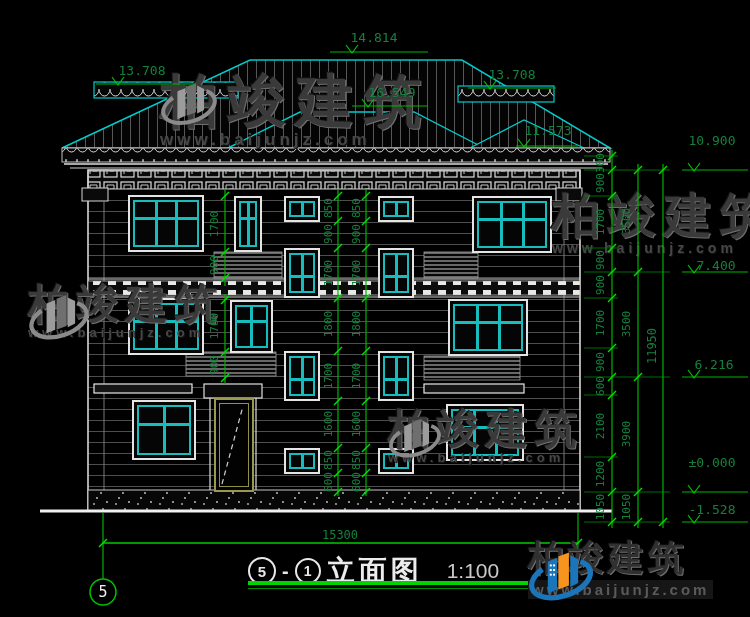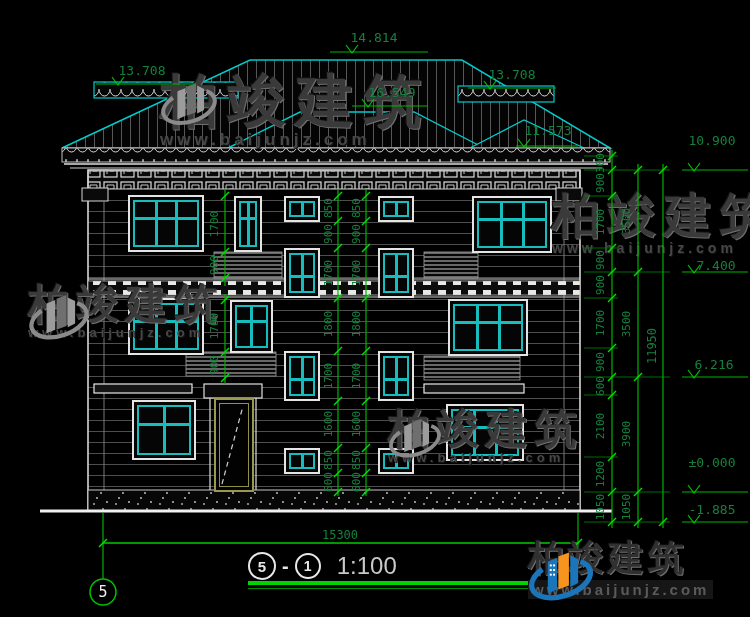--- a/index.html
+++ b/index.html
@@ -30,21 +30,21 @@
   .wm{position:absolute;display:flex;align-items:center;gap:10px;z-index:3;}
   .wmbrand{font-weight:bold;color:#3a3a3a;letter-spacing:10px;line-height:1;
            text-shadow:1px 1px 0 #6d6d6d,-1px -1px 0 #141414;white-space:nowrap;}
   .wmurl{font-weight:bold;color:#474747;letter-spacing:4px;white-space:nowrap;
          text-shadow:1px 1px 0 #151515;}
   
   .titlebar{position:absolute;left:248px;top:552px;display:flex;align-items:center;gap:6px;z-index:6;}
   .tcirc{display:inline-flex;align-items:center;justify-content:center;border:2px solid #e8e8e8;
          border-radius:50%;color:#e8e8e8;font-weight:bold;}
   .tname{color:#ececec;font-weight:bold;font-size:28px;letter-spacing:4px;}
-  .tscale{color:#c9c9c9;font-size:24px;margin-left:10px;}
+  .tscale{color:#c9c9c9;font-size:21px;margin-left:18px;}
   .uline1{position:absolute;left:248px;top:581px;width:342px;height:4px;background:#00d400;z-index:6;}
   .uline2{position:absolute;left:248px;top:588px;width:342px;height:1px;background:#009000;z-index:6;}
   
   .brlogo{position:absolute;left:528px;top:540px;display:flex;align-items:center;gap:8px;z-index:6;}
   .brbrand{font-weight:bold;font-size:36px;letter-spacing:4px;color:#303030;line-height:1;
            text-shadow:1px 1px 0 #6f6f6f,-1px -1px 0 #0c0c0c;white-space:nowrap;}
   .brurl{font-weight:bold;font-size:15px;color:#5a5a5a;letter-spacing:3px;margin-top:4px;
          background:#161616;padding:1px 4px;white-space:nowrap;}
 </style>
 </head>
@@ -401,21 +401,21 @@
   <span class="lbl lv" style="left:374px;top:37px">14.814</span>
   <span class="lbl lv" style="left:142px;top:70px">13.708</span>
   <span class="lbl lv" style="left:512px;top:74px">13.708</span>
   <span class="lbl lv" style="left:392px;top:92px">16.549</span>
   <span class="lbl lv" style="left:548px;top:130px">11.573</span>
 
   <span class="lbl lv" style="left:712px;top:140px">10.900</span>
   <span class="lbl lv" style="left:716px;top:265px">7.400</span>
   <span class="lbl lv" style="left:714px;top:364px">6.216</span>
   <span class="lbl lv" style="left:712px;top:462px">±0.000</span>
-  <span class="lbl lv" style="left:712px;top:509px">-1.885</span>
+  <span class="lbl lv" style="left:712px;top:509px">-1.528</span>
 
   <span class="lbl v" style="left:600px;top:163px">300</span>
   <span class="lbl v" style="left:600px;top:183px">900</span>
   <span class="lbl v" style="left:600px;top:222px">1700</span>
   <span class="lbl v" style="left:600px;top:260px">900</span>
   <span class="lbl v" style="left:600px;top:285px">900</span>
   <span class="lbl v" style="left:600px;top:323px">1700</span>
   <span class="lbl v" style="left:600px;top:362px">900</span>
   <span class="lbl v" style="left:600px;top:386px">600</span>
   <span class="lbl v" style="left:600px;top:426px">2100</span>
@@ -452,20 +452,21 @@
   <span class="lbl v" style="left:214px;top:365px">900</span>
 
   <span class="lbl" style="left:340px;top:535px;font-size:12px">15300</span>
 
   <span class="bub" style="left:103px;top:592px">5</span>
 
   <div class="titlebar">
     <span class="tcirc" style="width:24px;height:24px;font-size:15px">5</span>
     <span style="color:#e8e8e8;font-size:20px;font-weight:bold">-</span>
     <span class="tcirc" style="width:22px;height:22px;font-size:14px">1</span>
+    <span class="tname">立面图</span>
     <span class="tscale">1:100</span>
   </div>
   <div class="uline1"></div>
   <div class="uline2"></div>
 
   <div class="brlogo">
     <svg width="66" height="70" viewBox="0 0 100 100">
       <ellipse cx="50" cy="56" rx="46" ry="26" transform="rotate(-18 50 56)" fill="none" stroke="#1b75bb" stroke-width="8" stroke-dasharray="150 60"></ellipse>
       <path d="M30,30 L44,24 L44,72 L30,78 Z" fill="#1b75bb"></path>
       <path d="M46,22 L62,16 L62,66 L46,72 Z" fill="#f7941e"></path>

